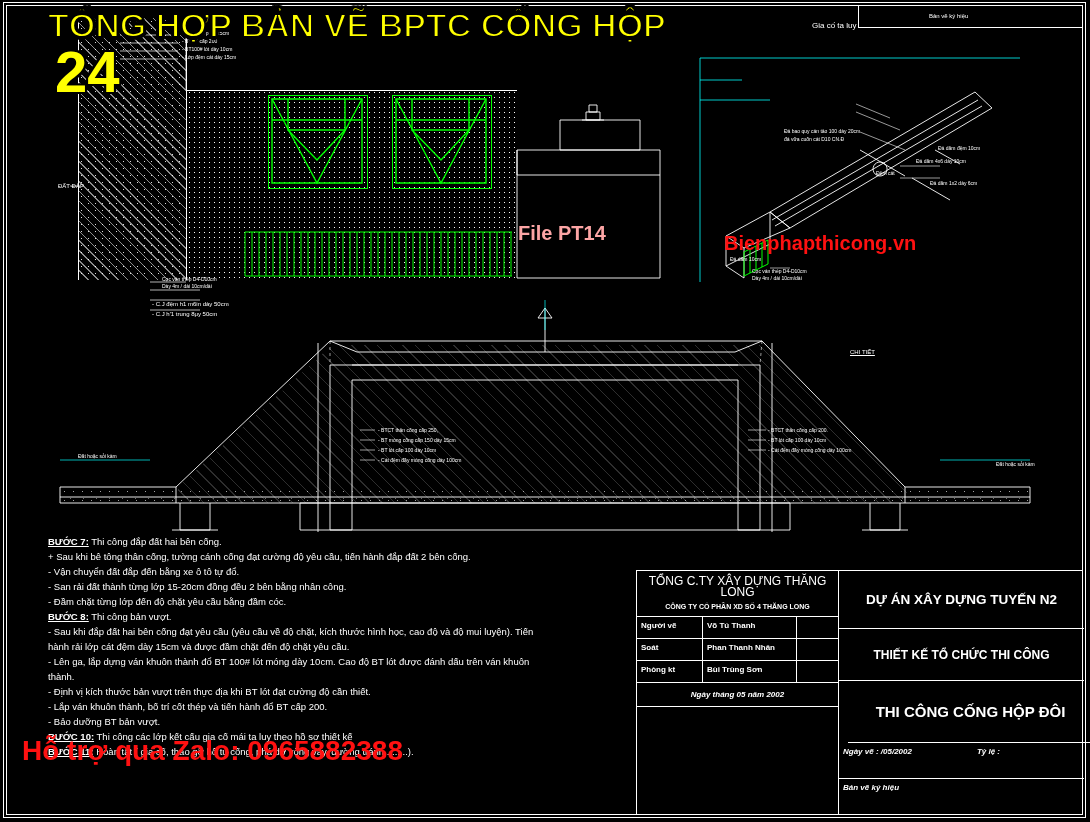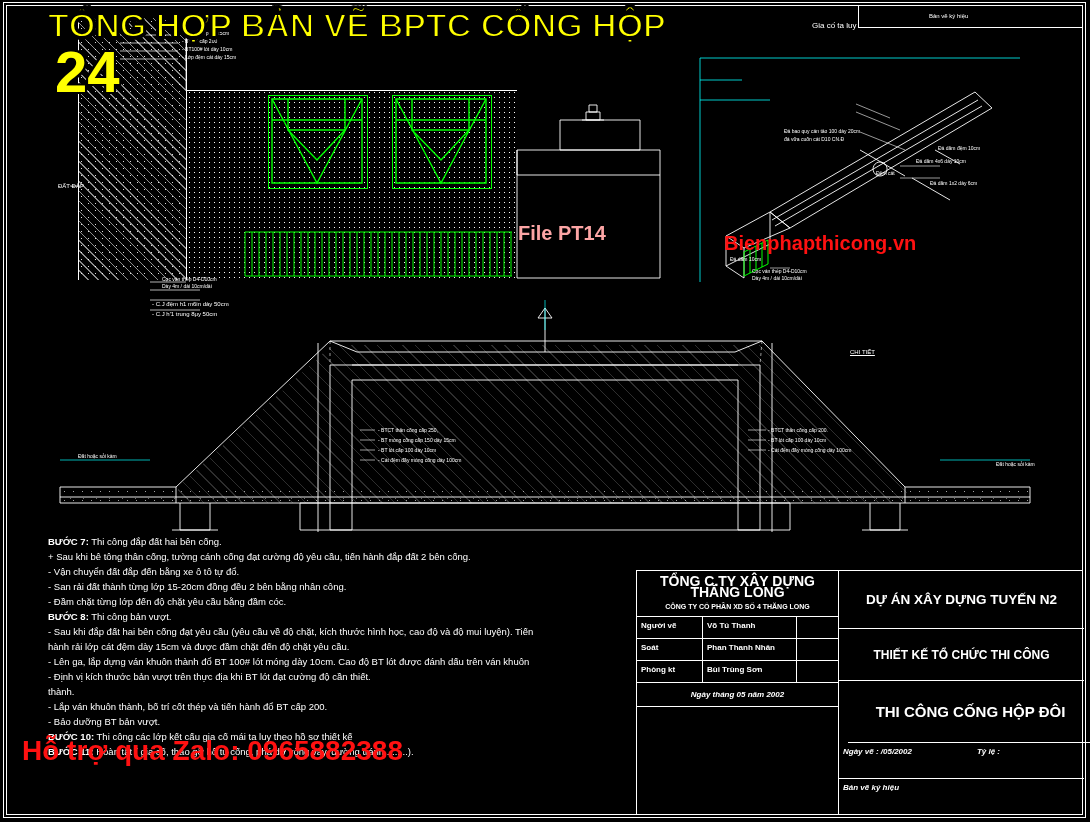--- a/index.html
+++ b/index.html
@@ -43,21 +43,21 @@
       background-size:9px 9px, 13px 13px; background-position:0 0, 4px 5px;}
   .ln{position:absolute;background:#ffffff;}
 
   
   .gbox{position:absolute;border:1.5px solid #00ff00;}
   svg.ov{position:absolute;left:0;top:0;width:1090px;height:822px;pointer-events:none;}
 
   
   .notes{position:absolute;left:48px;top:534px;width:580px;}
   .notes .l{font-size:9.5px;line-height:15px;color:#ffffff;white-space:nowrap;}
-  .notes .step{font-weight:bold;text-align:center;}
+  .notes .step{text-decoration:underline;font-weight:bold;text-align:center;}
 
   
   .tb{position:absolute;left:636px;top:570px;width:447px;height:245px;border:1px solid #ffffff;box-sizing:border-box;}
   .tb .cell{position:absolute;box-sizing:border-box;border-right:1px solid #fff;border-bottom:1px solid #fff;}
   .tb .txt{font-size:8px;color:#ffffff;padding:3px 4px;line-height:11px;font-weight:bold;}
   .tb .big{font-size:12px;font-weight:bold;color:#ffffff;text-align:center;}
   .tb .big2{font-size:13.5px;font-weight:bold;color:#ffffff;text-align:center;}
   .ctr{display:flex;align-items:center;justify-content:center;text-align:center;}
 </style>
 </head>
@@ -228,37 +228,37 @@
   <div class="notes">
     <div class="l"><span class="step">BƯỚC 7:</span><span> Thi công đắp đất hai bên cống.</span></div>
     <div class="l"><span class="step"></span><span>+ Sau khi bê tông thân cống, tường cánh cống đạt cường độ yêu cầu, tiến hành đắp đất 2 bên cống.</span></div>
     <div class="l"><span class="step"></span><span>- Vận chuyển đất đắp đến bằng xe ô tô tự đổ.</span></div>
     <div class="l"><span class="step"></span><span>- San rải đất thành từng lớp 15-20cm đồng đều 2 bên bằng nhân công.</span></div>
     <div class="l"><span class="step"></span><span>- Đầm chặt từng lớp đến độ chặt yêu cầu bằng đầm cóc.</span></div>
     <div class="l"><span class="step">BƯỚC 8:</span><span> Thi công bản vượt.</span></div>
     <div class="l"><span class="step"></span><span>- Sau khi đắp đất hai bên cống đạt yêu cầu (yêu cầu về độ chặt, kích thước hình học, cao độ và độ mui luyện). Tiến</span></div>
     <div class="l"><span class="step"></span><span>hành rải lớp cát đệm dày 15cm và được đầm chặt đến độ chặt yêu cầu.</span></div>
     <div class="l"><span class="step"></span><span>- Lên ga, lắp dựng ván khuôn thành đổ BT 100# lót móng dày 10cm. Cao độ BT lót được đánh dấu trên ván khuôn</span></div>
+    <div class="l"><span class="step"></span><span>thành.</span></div>
     <div class="l"><span class="step"></span><span>- Định vị kích thước bản vượt trên thực địa khi BT lót đạt cường độ cần thiết.</span></div>
-    <div class="l"><span class="step"></span><span>thành.</span></div>
     <div class="l"><span class="step"></span><span>- Lắp ván khuôn thành, bố trí cốt thép và tiến hành đổ BT cấp 200.</span></div>
     <div class="l"><span class="step"></span><span>- Bảo dưỡng BT bản vượt.</span></div>
     <div class="l"><span class="step">BƯỚC 10:</span><span> Thi công các lớp kết cấu gia cố mái ta luy theo hồ sơ thiết kế</span></div>
     <div class="l"><span class="step">BƯỚC 11:</span><span> Hoàn tất ( gia cố, tháo gỡ hố tụ cống, phá dỡ vòng vây, đường tránh.........).</span></div>
   </div>
 
   <div class="abs" style="left:858px;top:6px;width:225px;height:22px;border-left:1px solid #fff;border-bottom:1px solid #fff;box-sizing:border-box;">
     <div class="abs tiny2 wht" style="left:70px;top:6px;">Bản vẽ ký hiệu</div>
   </div>
 
   <div class="tb">
 
     <div class="cell ctr" style="left:0;top:0;width:202px;height:46px;border-left:none;">
       <div>
-        <div class="txt" style="font-weight:bold;font-size:14px;">TỔNG C.TY XÂY DỰNG THĂNG LONG</div>
+        <div class="txt" style="font-weight:normal;font-size:12px;">TỔNG C.TY XÂY DỰNG THĂNG LONG</div>
         <div class="txt" style="font-size:7px;margin-top:-3px;">CÔNG TY CỔ PHẦN XD SỐ 4 THĂNG LONG</div>
       </div>
     </div>
 
     <div class="cell" style="left:0;top:46px;width:66px;height:22px;">
         <div class="txt">Người vẽ</div>
       </div>
     <div class="cell" style="left:66px;top:46px;width:94px;height:22px;">
         <div class="txt">Võ Tú Thanh</div>
       </div>

